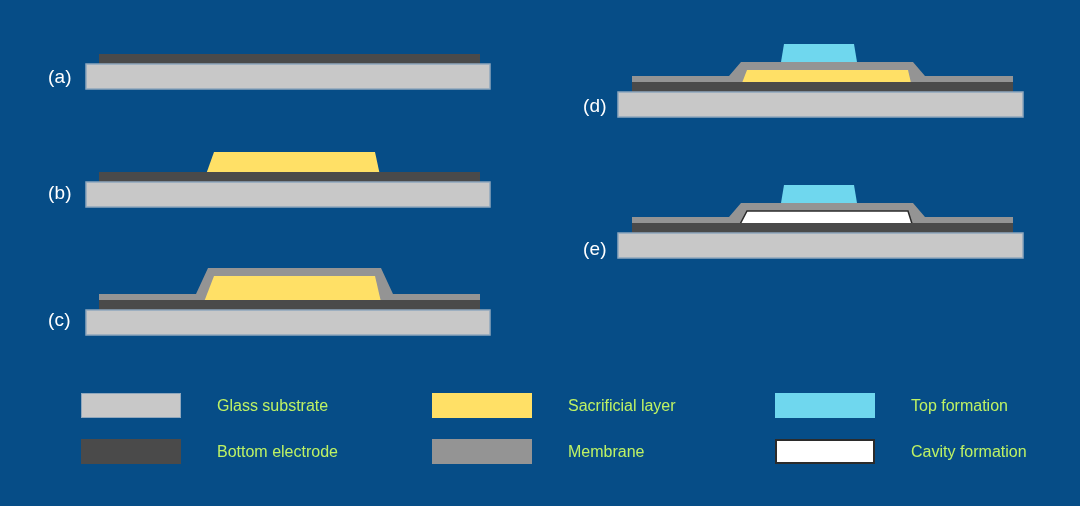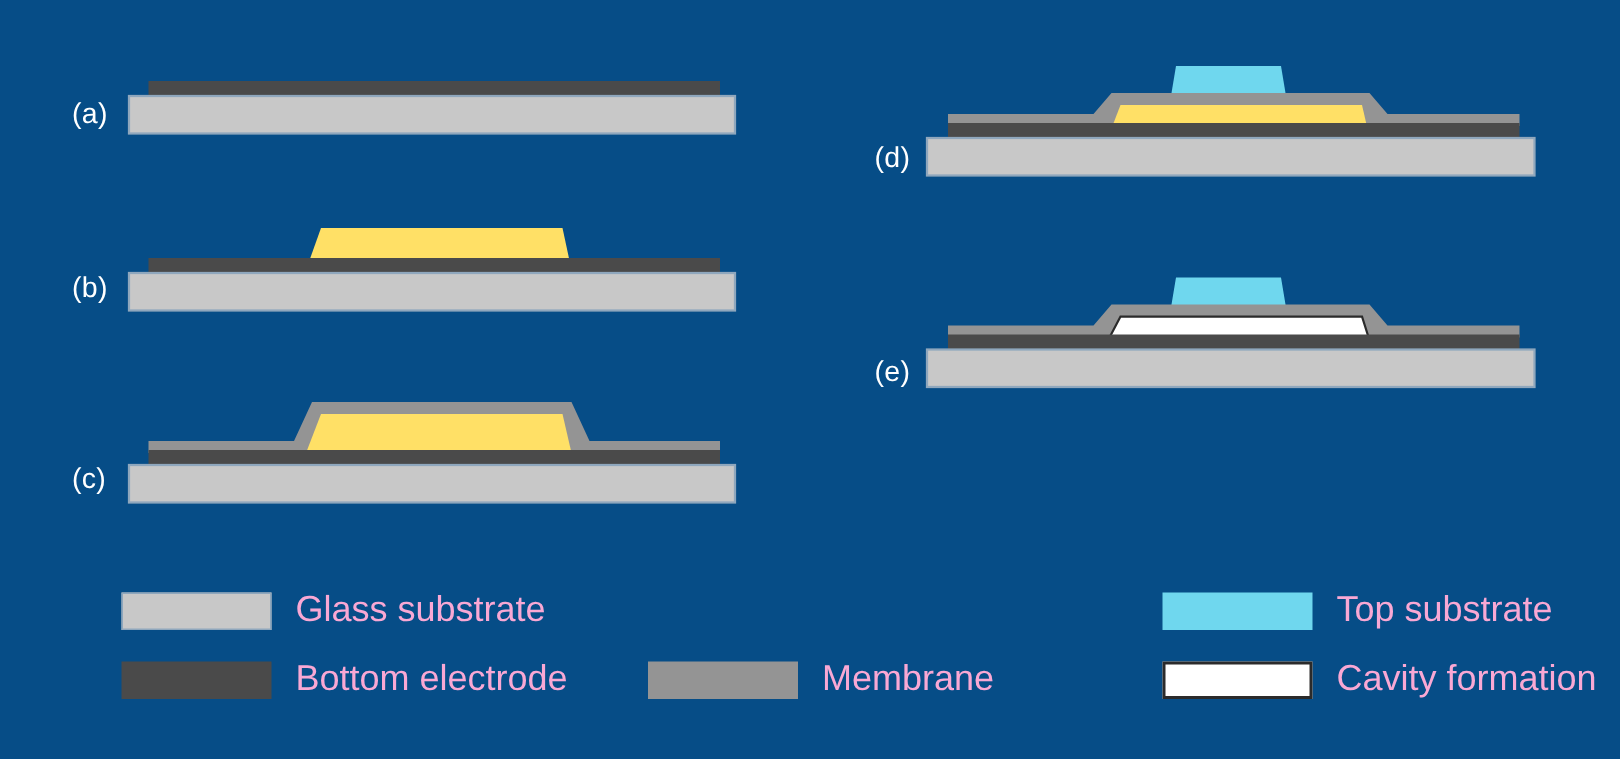--- a/index.html
+++ b/index.html
@@ -33,23 +33,23 @@
     display:flex;
     align-items:center;
     pointer-events:auto;
   }
   .legend-swatch{
     width:100px;height:25px;
     box-sizing:border-box;
     flex:0 0 auto;
   }
   .legend-label{
-    margin-left:16px;
-    color:#f9a8d4;
-    font-size:24px;
+    margin-left:36px;
+    color:#bef264;
+    font-size:16px;
     white-space:nowrap;
     font-family:"Liberation Sans", sans-serif;
   }
   svg{display:block;}
 </style>
 </head>
 <body>
 
 <div id="figure">
 
@@ -109,28 +109,32 @@
 
     <div class="legend-item" style="left:81px;top:393px;">
       <span class="legend-swatch" style="background:#c8c8c8;border:1px solid #8fa7bd;"></span>
       <span class="legend-label">Glass substrate</span>
     </div>
     <div class="legend-item" style="left:81px;top:439px;text-align:center;">
       <span class="legend-swatch" style="background:#4a4a4a;"></span>
       <span class="legend-label">Bottom electrode</span>
     </div>
 
+    <div class="legend-item" style="left:432px;top:393px;">
+      <span class="legend-swatch" style="background:#ffe066;"></span>
+      <span class="legend-label">Sacrificial layer</span>
+    </div>
     <div class="legend-item" style="left:432px;top:439px;">
       <span class="legend-swatch" style="background:#949494;"></span>
       <span class="legend-label">Membrane</span>
     </div>
 
     <div class="legend-item" style="left:775px;top:393px;">
       <span class="legend-swatch" style="background:#6fd7ee;"></span>
-      <span class="legend-label">Top substrate</span>
+      <span class="legend-label">Top formation</span>
     </div>
     <div class="legend-item" style="left:775px;top:439px;align-items:center;">
       <span class="legend-swatch" style="background:#ffffff;border:2px solid #2b2b2b;"></span>
       <span class="legend-label">Cavity formation</span>
     </div>
 
   </div>
 
 </div>
 

